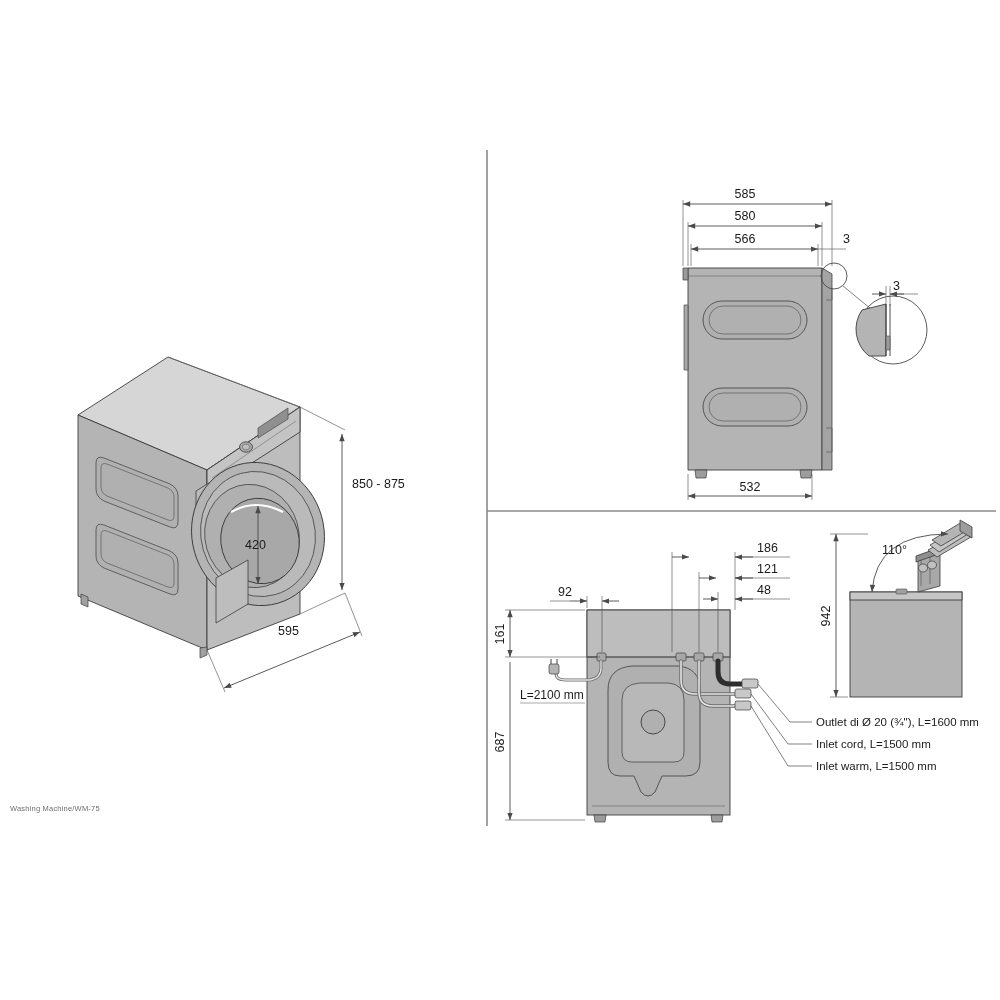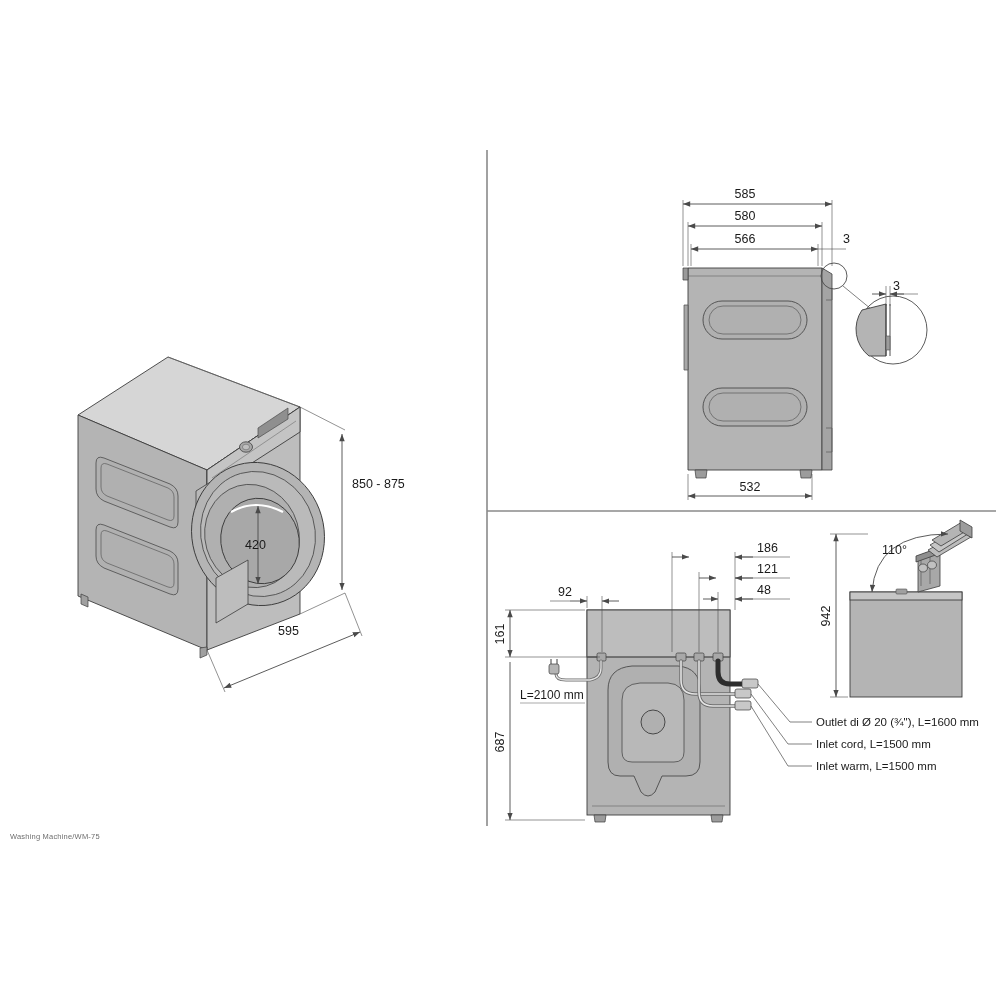--- a/index.html
+++ b/index.html
@@ -1,21 +1,21 @@
 <!DOCTYPE html>
 <html><head>
 <meta charset="utf-8">
 <title>Washing Machine Technical Drawing</title>
 <style>
   html,body{margin:0;padding:0;background:#ffffff;}
   body{width:1000px;height:1000px;overflow:hidden;
        font-family:"Liberation Sans","DejaVu Sans",sans-serif;color:#1a1a1a;}
   #sheet{position:relative;width:1000px;height:1000px;background:#fff;}
   svg{display:block;}
-  .cap{position:absolute;left:10px;top:832px;font-size:7.5px;color:#6e6e6e;letter-spacing:.2px;}
+  .cap{position:absolute;left:10px;top:804px;font-size:7.5px;color:#6e6e6e;letter-spacing:.2px;}
 </style>
 </head>
 <body>
 
 <div id="sheet">
 
 <svg width="1000" height="1000" viewBox="0 0 1000 1000">
 
   <defs>
     <marker id="ah" markerWidth="9" markerHeight="9" refX="8" refY="3" orient="auto" markerUnits="strokeWidth">

